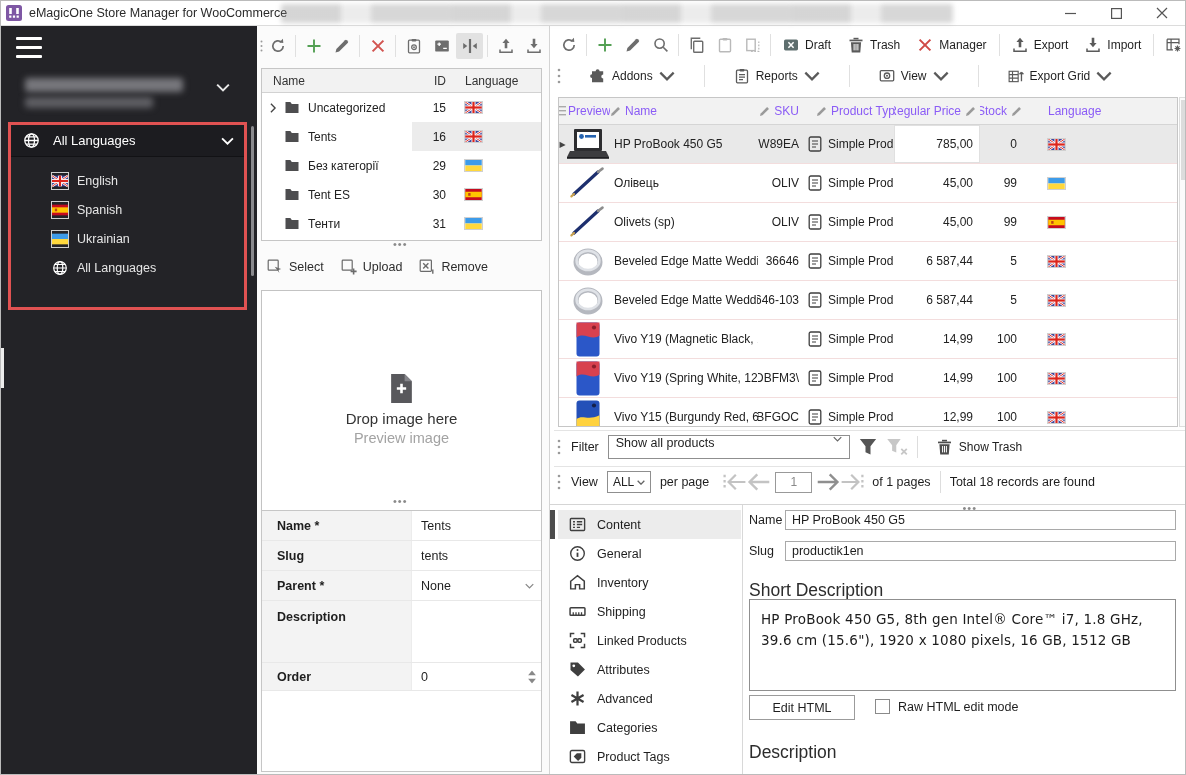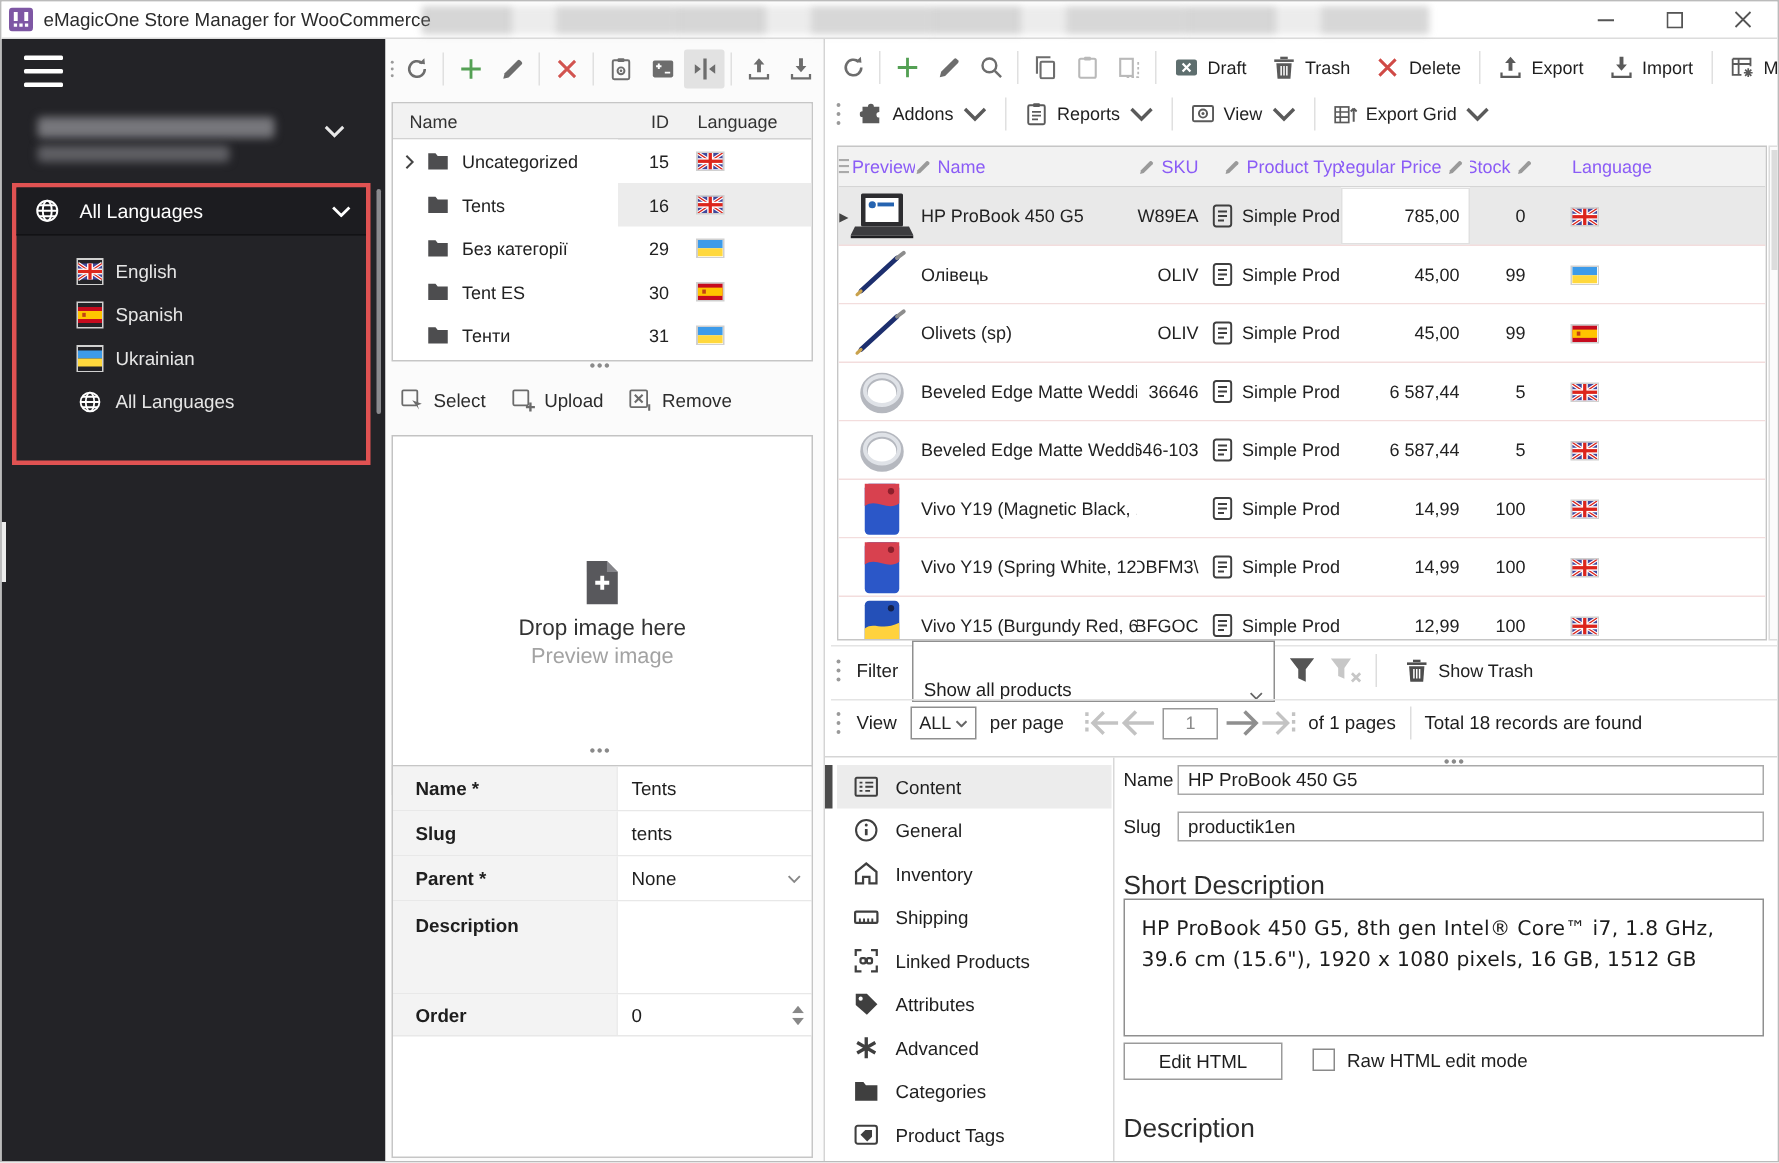--- a/index.html
+++ b/index.html
@@ -85,21 +85,21 @@
 .form-label{background:#f3f3f3;font-weight:bold;color:#1e1e1e;padding-left:15px;display:flex;align-items:center;font-size:12.5px;border-right:1px solid #ececec;}
 .form-label.top{align-items:flex-start;padding-top:9px;}
 .form-value{position:relative;display:flex;align-items:center;padding-left:9px;font-size:12.5px;color:#1e1e1e;background:#fff;}
 .fv-caret{position:absolute;right:7px;top:50%;margin-top:-3px;width:9px;height:6px;color:#888;}
 .fv-spin{position:absolute;right:5px;top:50%;transform:translateY(-50%);display:flex;flex-direction:column;gap:3px;color:#888;}
 .fv-spin svg{width:8px;height:5px;display:block;}
 
 
 .right{position:absolute;top:25px;left:548px;right:0;bottom:0;background:#fff;border-left:1px solid #d4d4d4;}
 .rt1{position:absolute;top:4px;left:4px;right:2px;height:29px;display:flex;align-items:center;gap:1px;}
-.rt2{position:absolute;top:36px;left:4px;right:2px;height:27px;display:flex;align-items:center;gap:1px;}
+.rt2{position:absolute;top:36px;left:4px;right:2px;height:27px;display:flex;align-items:center;gap:18px;}
 
 .prod-grid{position:absolute;top:71px;left:8px;width:620px;height:330px;border:1px solid #c6c6c6;background:#fff;overflow:hidden;}
 .prod-scrollbar{position:absolute;top:71px;left:629px;width:9px;height:330px;border:1px solid #ddd;background:#fbfbfb;}
 .prod-scrollbar .thumb{position:absolute;top:2px;left:1px;right:1px;height:80px;background:#dcdcdc;}
 .pg-row{display:grid;grid-template-columns:7px 44px 148px 48px 88px 86px 44px 1fr;align-items:center;}
 .pg-header{height:27px;background:#f2f2f2;border-bottom:1px solid #d5d5d5;color:#8b5cf6;}
 .pg-header .hcell{display:flex;align-items:center;gap:4px;overflow:hidden;white-space:nowrap;}
 .pg-header .hcell.r{justify-content:flex-end;}
 .pencil-sm{width:11px;height:11px;color:#9a9a9a;flex:0 0 auto;}
 .grip{width:7px;height:14px;color:#aaa;}
@@ -112,21 +112,21 @@
 .cell-prev{justify-content:center;}
 .cell-name{padding-left:4px;}
 .cell-type{gap:6px;padding-left:2px;}
 .type-ic{width:14px;height:16px;color:#3f3f3f;flex:0 0 auto;}
 .cell-lang{padding-left:24px;}
 .thumbbox{width:42px;height:35px;display:flex;align-items:center;justify-content:center;}
 .thumbbox svg{display:block;}
 
 .filter-bar{position:absolute;top:404px;left:4px;right:0;height:33px;display:flex;align-items:center;border-top:1px solid #e4e4e4;}
 .filter-label{margin-left:7px;font-size:12.5px;}
-.filter-select{width:242px;height:41px;border:1px solid #8f8f8f;background:#fff;display:flex;align-items:flex-end;margin-left:9px;padding:0 7px;cursor:pointer;}
+.filter-select{width:242px;height:24px;border:1px solid #8f8f8f;background:#fff;display:flex;align-items:flex-start;margin-left:9px;padding:0 7px;cursor:pointer;}
 .filter-select .val{font-size:12.5px;color:#1e1e1e;}
 .filter-select .caret{margin-left:auto;}
 .funnel-btn{width:26px;height:24px;display:flex;align-items:center;justify-content:center;color:#555;margin-left:8px;cursor:pointer;}
 .funnel-btn.disabled{color:#c7c7c7;}
 .showtrash{display:flex;align-items:center;gap:7px;margin-left:10px;cursor:pointer;}
 .showtrash .ic{width:15px;height:16px;color:#4d4d4d;}
 
 .pager{position:absolute;top:440px;left:4px;right:0;height:31px;display:flex;align-items:center;border-top:1px solid #e4e4e4;}
 .pager .lbl{font-size:12.5px;color:#1e1e1e;}
 .all-box{width:44px;height:22px;border:1px solid #8f8f8f;display:flex;align-items:center;justify-content:space-between;padding:0 5px;margin:0 9px;cursor:pointer;}
@@ -677,21 +677,21 @@
             </svg>
           </span>
           <span class="tb-text">Trash</span>
         </div>
         <div class="tb-lbtn c-red">
           <span class="ic">
             <svg viewBox="0 0 16 16" stroke="currentColor" stroke-width="2" fill="none">
               <path d="M2.6 2.6l10.8 10.8M13.4 2.6L2.6 13.4"></path>
             </svg>
           </span>
-          <span class="tb-text">Delete</span>
+          <span class="tb-text">Manager</span>
         </div>
         <span class="tb-sep"></span>
         <div class="tb-lbtn">
           <span class="ic">
             <svg viewBox="0 0 16 16" fill="currentColor">
               <path d="M8 0.8l3.6 4.2H9.3v5.2H6.7V5H4.4z"></path>
               <path d="M2 11.4v2.9h12v-2.9" fill="none" stroke="currentColor" stroke-width="1.5"></path>
             </svg>
           </span>
           <span class="tb-text">Export</span>

